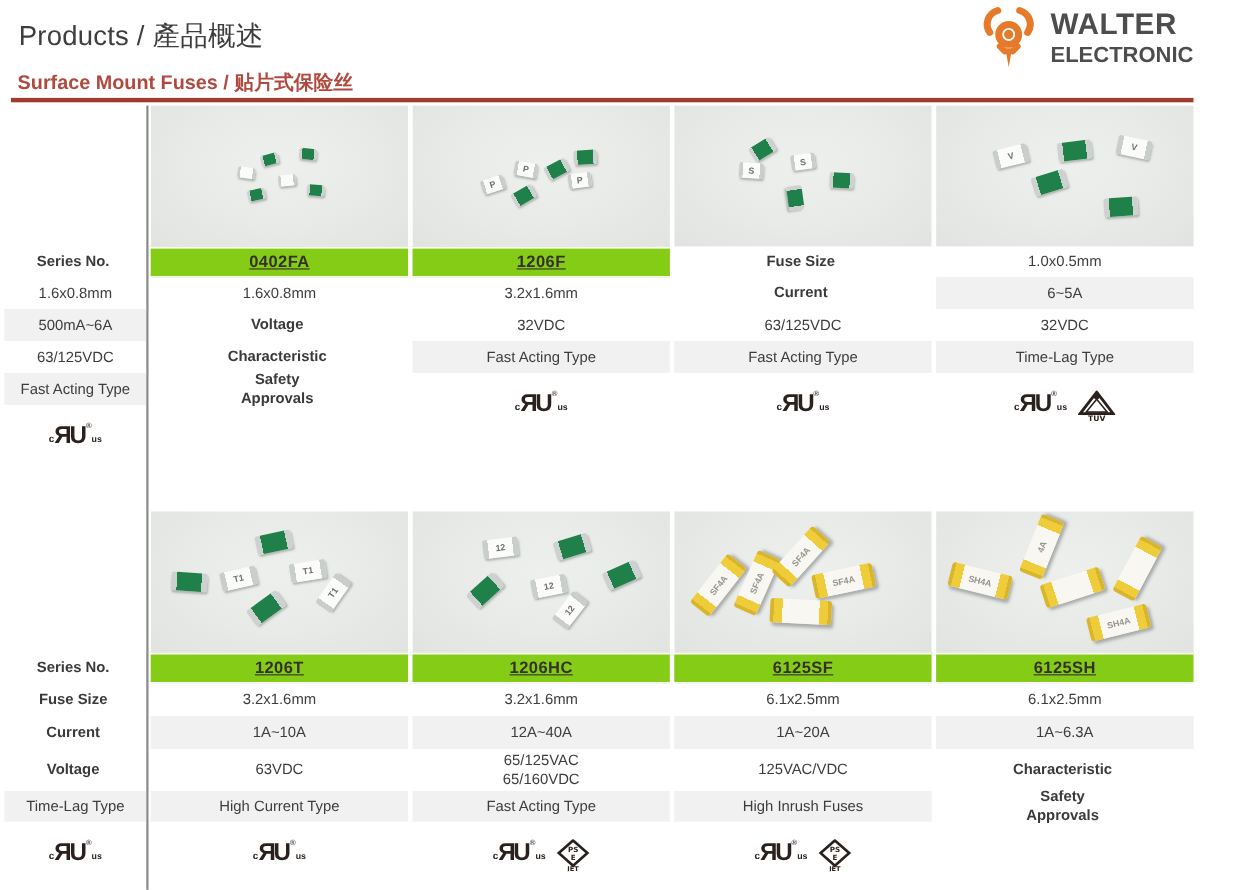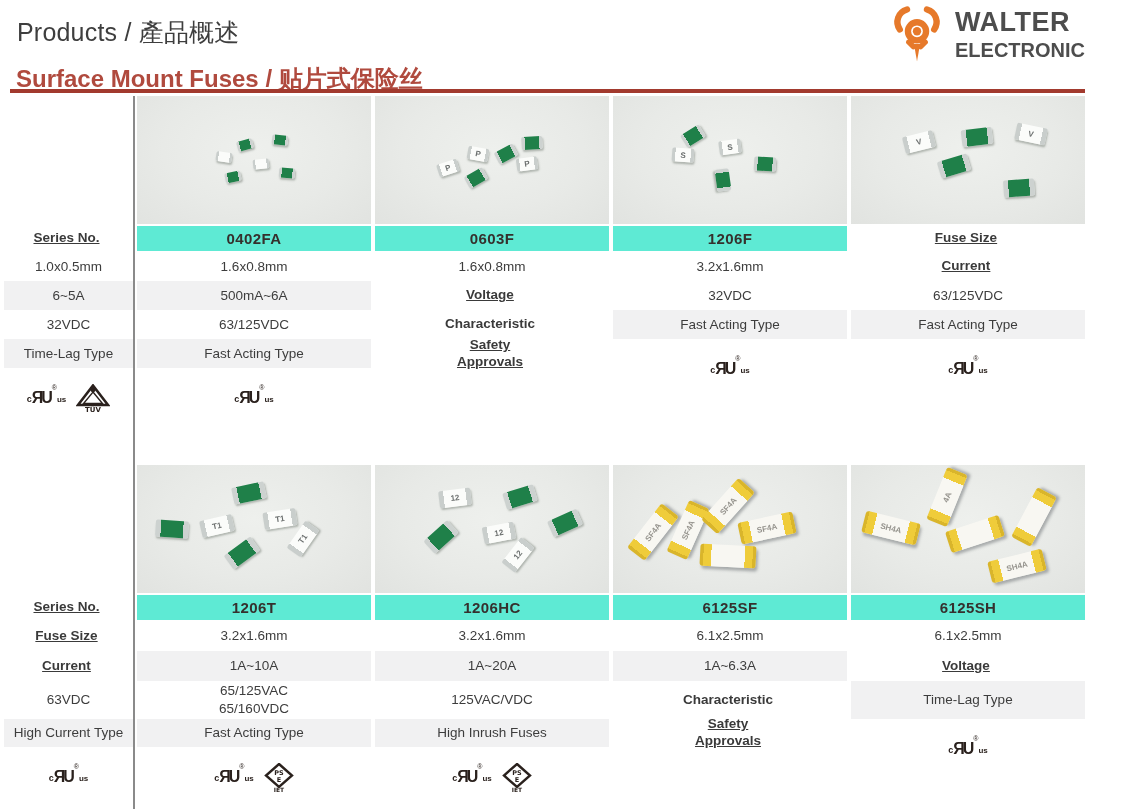--- a/index.html
+++ b/index.html
@@ -4,63 +4,63 @@
 <style>
   * { margin:0; padding:0; box-sizing:border-box; }
   html,body { background:#fff; }
   body { width:1121px; height:809px; overflow:hidden;
          font-family:"Liberation Sans","DejaVu Sans",sans-serif; }
   .page { position:relative; width:1121px; height:809px; background:#fff; }
 
   
   .title { position:absolute; left:17px; top:16px; font-size:25px; font-weight:normal;
            color:#3E3E3E; letter-spacing:.2px; }
-  .subtitle { position:absolute; left:16px; top:63px; font-size:24px; font-weight:bold;
+  .subtitle { position:absolute; left:16px; top:63px; font-size:18px; font-weight:bold;
               color:#B04A3E; }
   .red-rule { position:absolute; left:10px; top:89px; width:1075px; height:4px; background:#A23A2E; }
   .logo { position:absolute; right:36px; top:4px; display:flex; align-items:center; gap:9px; }
   .logo-text { display:flex; flex-direction:column; }
   .logo-name { font-size:27px; font-weight:bold; color:#4D4D4D; line-height:1; letter-spacing:.5px; }
   .logo-sub  { font-size:20px; font-weight:bold; color:#4D4D4D; line-height:1; margin-top:4px; }
 
   
   .catalog { position:absolute; left:0; top:96px; width:1085px; }
   .vline { position:absolute; left:133px; top:0; width:2px; height:713px; background:#8A8A8A; z-index:6; }
   .ptable { display:grid; grid-template-columns:133px 238px 238px 238px 238px; }
   .t1 { grid-template-rows:128px 28px 29px 29px 29px 29px 92px; }
   .t2 { grid-template-rows:128px 28px 30px 30px 38px 28px 62px; margin-top:5px; }
 
   .lc { display:flex; align-items:center; justify-content:center; text-align:center;
         font-weight:bold; font-size:13.5px; color:#3A3A3A; line-height:1.25; background:#fff; }
-  .lc .wrap { max-width:78px;text-decoration:underline; }
+  .lc .wrap { max-width:78px; }
   .pc { border-left:4px solid #fff; position:relative; }
   .photo { background:radial-gradient(ellipse at 50% 42%, #EEF0ED 0%, #E8EAE7 55%, #E1E3E0 100%);
            overflow:hidden; }
-  .series { background:#5eead4; display:flex; align-items:center; justify-content:center;
+  .series { background:#84cc16; display:flex; align-items:center; justify-content:center;
             font-weight:bold; font-size:15px; color:#35302D; letter-spacing:.4px;
-            border-top:2px solid #fff; border-bottom:1px solid #fff; }
+            border-top:2px solid #fff; border-bottom:1px solid #fff;text-decoration:underline; }
   .val { display:flex; align-items:center; justify-content:center; font-size:13.5px; color:#3D3D3D;
          text-align:center; white-space:pre-line; line-height:1.3; }
   .band { background:#F1F1F2; }
   .appr { display:flex; align-items:flex-start; justify-content:center; gap:10px; padding-top:16px; }
 
   
   .chip { position:absolute; border-radius:2px; display:flex; align-items:center; justify-content:center;
           box-shadow:1px 2px 2px rgba(70,80,70,.35); }
   .chip.w { background:linear-gradient(90deg,#C9CECC 0 15%,#FBFCFA 15% 85%,#C9CECC 85%); }
   .chip.g { background:linear-gradient(90deg,#CDD2D0 0 16%,#1F8049 16% 84%,#CDD2D0 84%); }
   .chip.y { background:linear-gradient(90deg,#D9B52B 0 6%,#EFCC3A 6% 20%,#F8F7F2 20% 80%,#EFCC3A 80% 94%,#D9B52B 94%);
             border-radius:3px; box-shadow:2px 3px 3px rgba(70,75,80,.4); }
   .chip .m { font-size:8px; font-weight:bold; color:#6B6F6E; letter-spacing:0; }
   .chip.y .m { color:#96948E; font-size:8px; }
 
   
   .ul-mark { display:inline-flex; align-items:flex-end; color:#2A211D; }
   .ul-c  { font-size:9px;  font-weight:bold; line-height:1; margin-bottom:1px; }
-  .ul-ru { font-size:16px; font-weight:bold; line-height:.8; letter-spacing:-2px; padding-right:3px; }
+  .ul-ru { font-size:22px; font-weight:bold; line-height:.8; letter-spacing:-2px; padding-right:3px; }
   .ul-reg{ font-size:7px;  line-height:1; margin:0 0 14px -2px; }
   .ul-us { font-size:8px;  font-weight:bold; line-height:1; margin:0 0 1px 0; }
   .apr-svg { display:block; }
 </style>
 </head>
 <body>
 
 <div class="page">
 
   <h1 class="title">Products / 產品概述</h1>
@@ -133,21 +133,20 @@
             <span class="m">V</span>
           </div>
           <div class="chip g" style="width: 31px; height: 17px; left: 44%; top: 55%; transform: translate(-50%, -50%) rotate(-17deg);"></div>
           <div class="chip g" style="width: 31px; height: 17px; left: 72%; top: 72%; transform: translate(-50%, -50%) rotate(-4deg);"></div>
         </div>
 
       <div class="lc">
           <span class="wrap">Series No.</span>
         </div>
       <div class="pc series">0402FA</div>
-      <div class="pc series">0603F</div>
       <div class="pc series">1206F</div>
 
       <div class="lc">
           <span class="wrap">Fuse Size</span>
         </div>
       <div class="pc val">1.0x0.5mm</div>
       <div class="pc val">1.6x0.8mm</div>
       <div class="pc val">1.6x0.8mm</div>
       <div class="pc val">3.2x1.6mm</div>
 
@@ -288,20 +287,21 @@
         </div>
       <div class="pc val">3.2x1.6mm</div>
       <div class="pc val">3.2x1.6mm</div>
       <div class="pc val">6.1x2.5mm</div>
       <div class="pc val">6.1x2.5mm</div>
 
       <div class="lc">
           <span class="wrap">Current</span>
         </div>
       <div class="pc val band">1A~10A</div>
+      <div class="pc val band">12A~40A</div>
       <div class="pc val band">1A~20A</div>
       <div class="pc val band">1A~6.3A</div>
 
       <div class="lc">
           <span class="wrap">Voltage</span>
         </div>
       <div class="pc val">63VDC</div>
       <div class="pc val">65/125VAC
 65/160VDC</div>
       <div class="pc val">125VAC/VDC</div>

